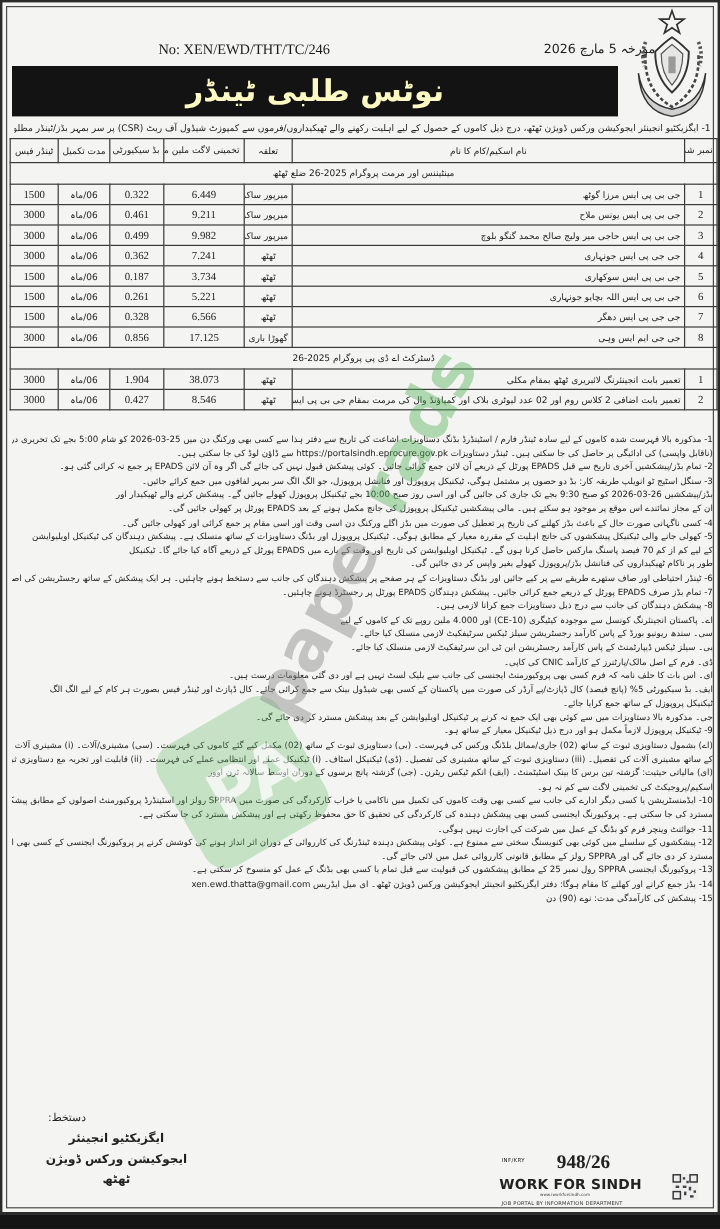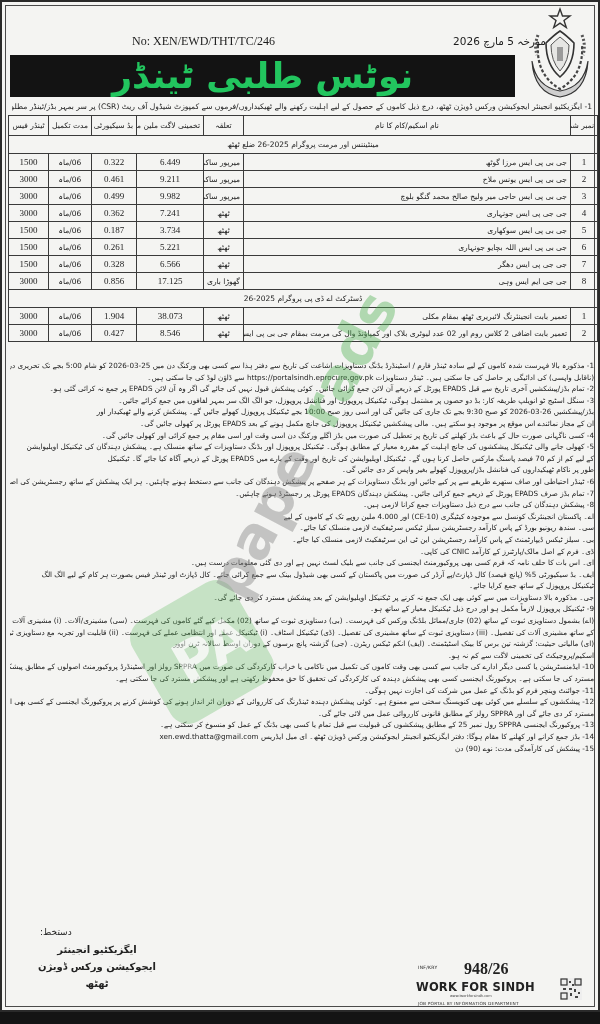--- a/index.html
+++ b/index.html
@@ -25,23 +25,23 @@
     color: #1d1d1d; letter-spacing: -0.5px;
   }
   .ref-line {
     position: absolute; left: 95px; top: 31px; width: 420px; height: 16px;
     font-family: "Liberation Serif", serif; font-size: 12px; line-height: 16px; margin-left: 35px;
   }
   .ref-no { position: absolute; left: 0; top: 0; }
   .ref-date { position: absolute; right: 6px; top: 0; direction: rtl; font-family: "DejaVu Sans", sans-serif; font-size: 10.5px; }
   .banner {
     position: absolute; left: 8px; top: 53px; width: 505px; height: 42px;
-    background: #131313; color: #22c55e;
+    background: #131313; color: #fef9c3;
     direction: rtl; text-align: center;
-    font-family: "DejaVu Sans", sans-serif; font-weight: bold; font-size: 35px; line-height: 42px;
+    font-family: "DejaVu Sans", sans-serif; font-weight: bold; font-size: 25px; line-height: 42px;
   }
   .emblem { position: absolute; left: 522px; top: 3px; width: 72px; height: 96px; }
 
   
   .intro {
     position: absolute; left: 10px; top: 98px; width: 580px; height: 14px;
     direction: rtl; text-align: right;
     font-family: "DejaVu Sans", sans-serif; font-size: 7.6px; line-height: 14px; white-space: nowrap; overflow: hidden;
   }
 

